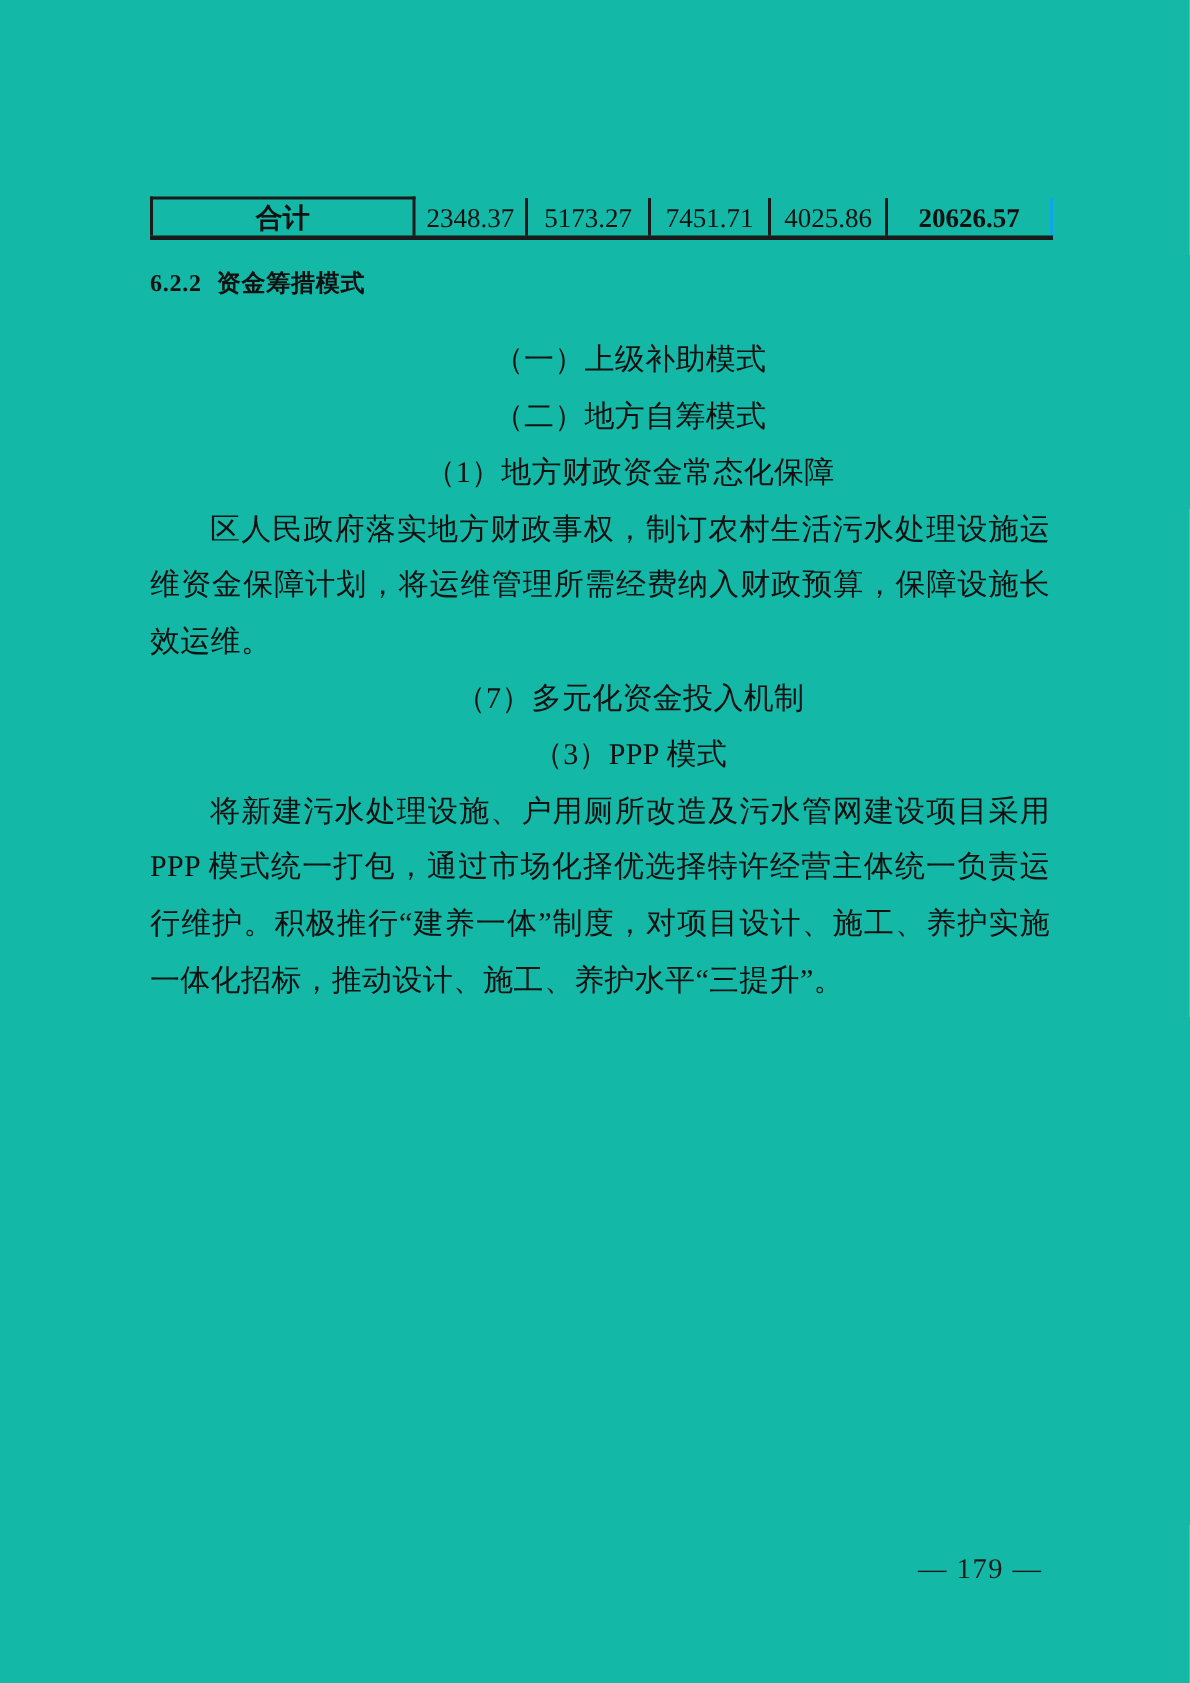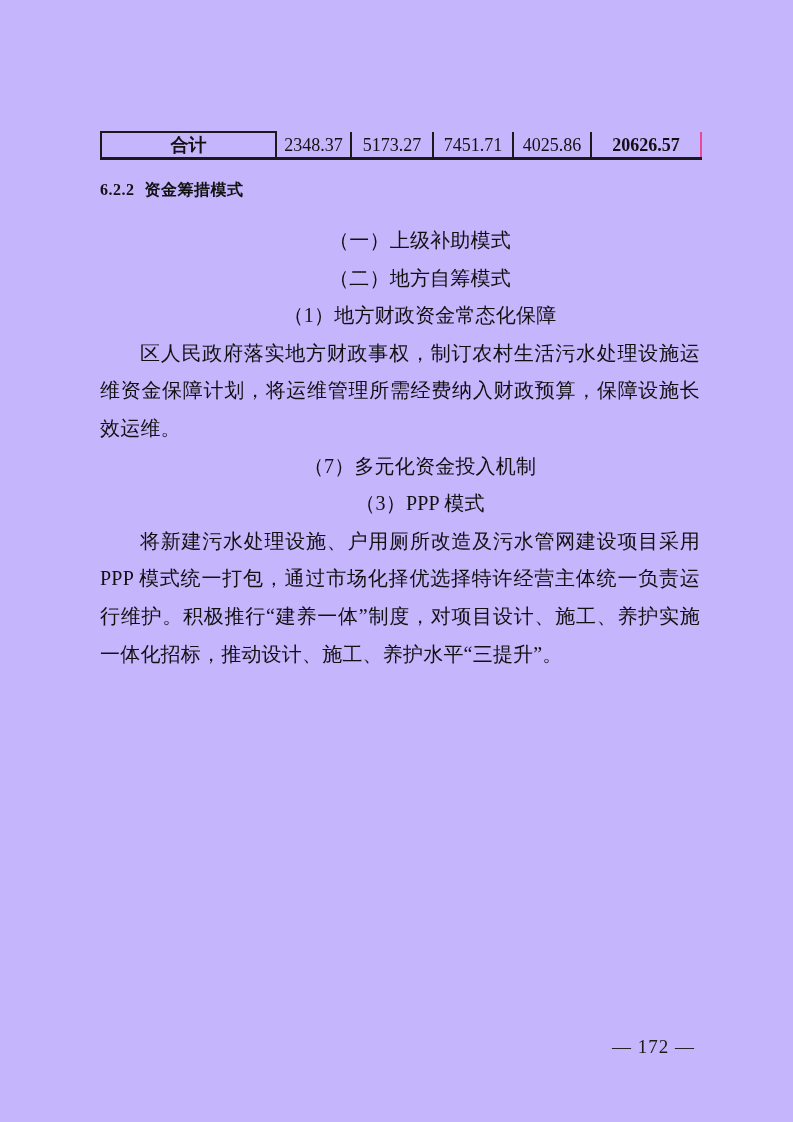--- a/index.html
+++ b/index.html
@@ -2,21 +2,21 @@
 <html><head>
 <meta charset="utf-8">
 <style>
   html, body { margin: 0; padding: 0; }
   body { background: #e8e8e8; font-family: "Liberation Serif", "DejaVu Serif", serif; }
   .page {
     position: relative;
     width: 793px;
     height: 1122px;
     margin: 0 auto;
-    background: #c4b5fd;
+    background: #14b8a6;
     color: #111111;
     overflow: hidden;
   }
   .content {
     position: absolute;
     left: 100px;
     top: 131px;
     width: 600px;
   }
 
@@ -37,21 +37,21 @@
     white-space: nowrap;
     overflow: hidden;
   }
   td.cell-label {
     border: 2px solid #1a1a1a;
     border-bottom: none;
     font-weight: bold;
     font-size: 17px;
   }
   td.cell-num { border-left: 2px solid #1a1a1a; }
-  td.cell-num-last { border-right: 2px solid #ec4899; font-weight: bold; }
+  td.cell-num-last { border-right: 2px solid #0ea5e9; font-weight: bold; }
 
   
   .section-heading {
     margin: 17px 0 19px 0;
     font-size: 16px;
     line-height: 26px;
     font-weight: bold;
     letter-spacing: 0.5px;
   }
   .section-heading .num { margin-right: 10px; }
@@ -118,14 +118,14 @@
       <p class="subhead">（二）地方自筹模式</p>
       <p class="subhead">（1）地方财政资金常态化保障</p>
       <p class="para">区人民政府落实地方财政事权，制订农村生活污水处理设施运维资金保障计划，将运维管理所需经费纳入财政预算，保障设施长效运维。</p>
       <p class="subhead">（7）多元化资金投入机制</p>
       <p class="subhead">（3）PPP 模式</p>
       <p class="para">将新建污水处理设施、户用厕所改造及污水管网建设项目采用 PPP 模式统一打包，通过市场化择优选择特许经营主体统一负责运行维护。积极推行“建养一体”制度，对项目设计、施工、养护实施一体化招标，推动设计、施工、养护水平“三提升”。</p>
     </div>
 
   </div>
 
-  <div class="page-number">— 172 —</div>
+  <div class="page-number">— 179 —</div>
 </div>
 
 </body></html>

